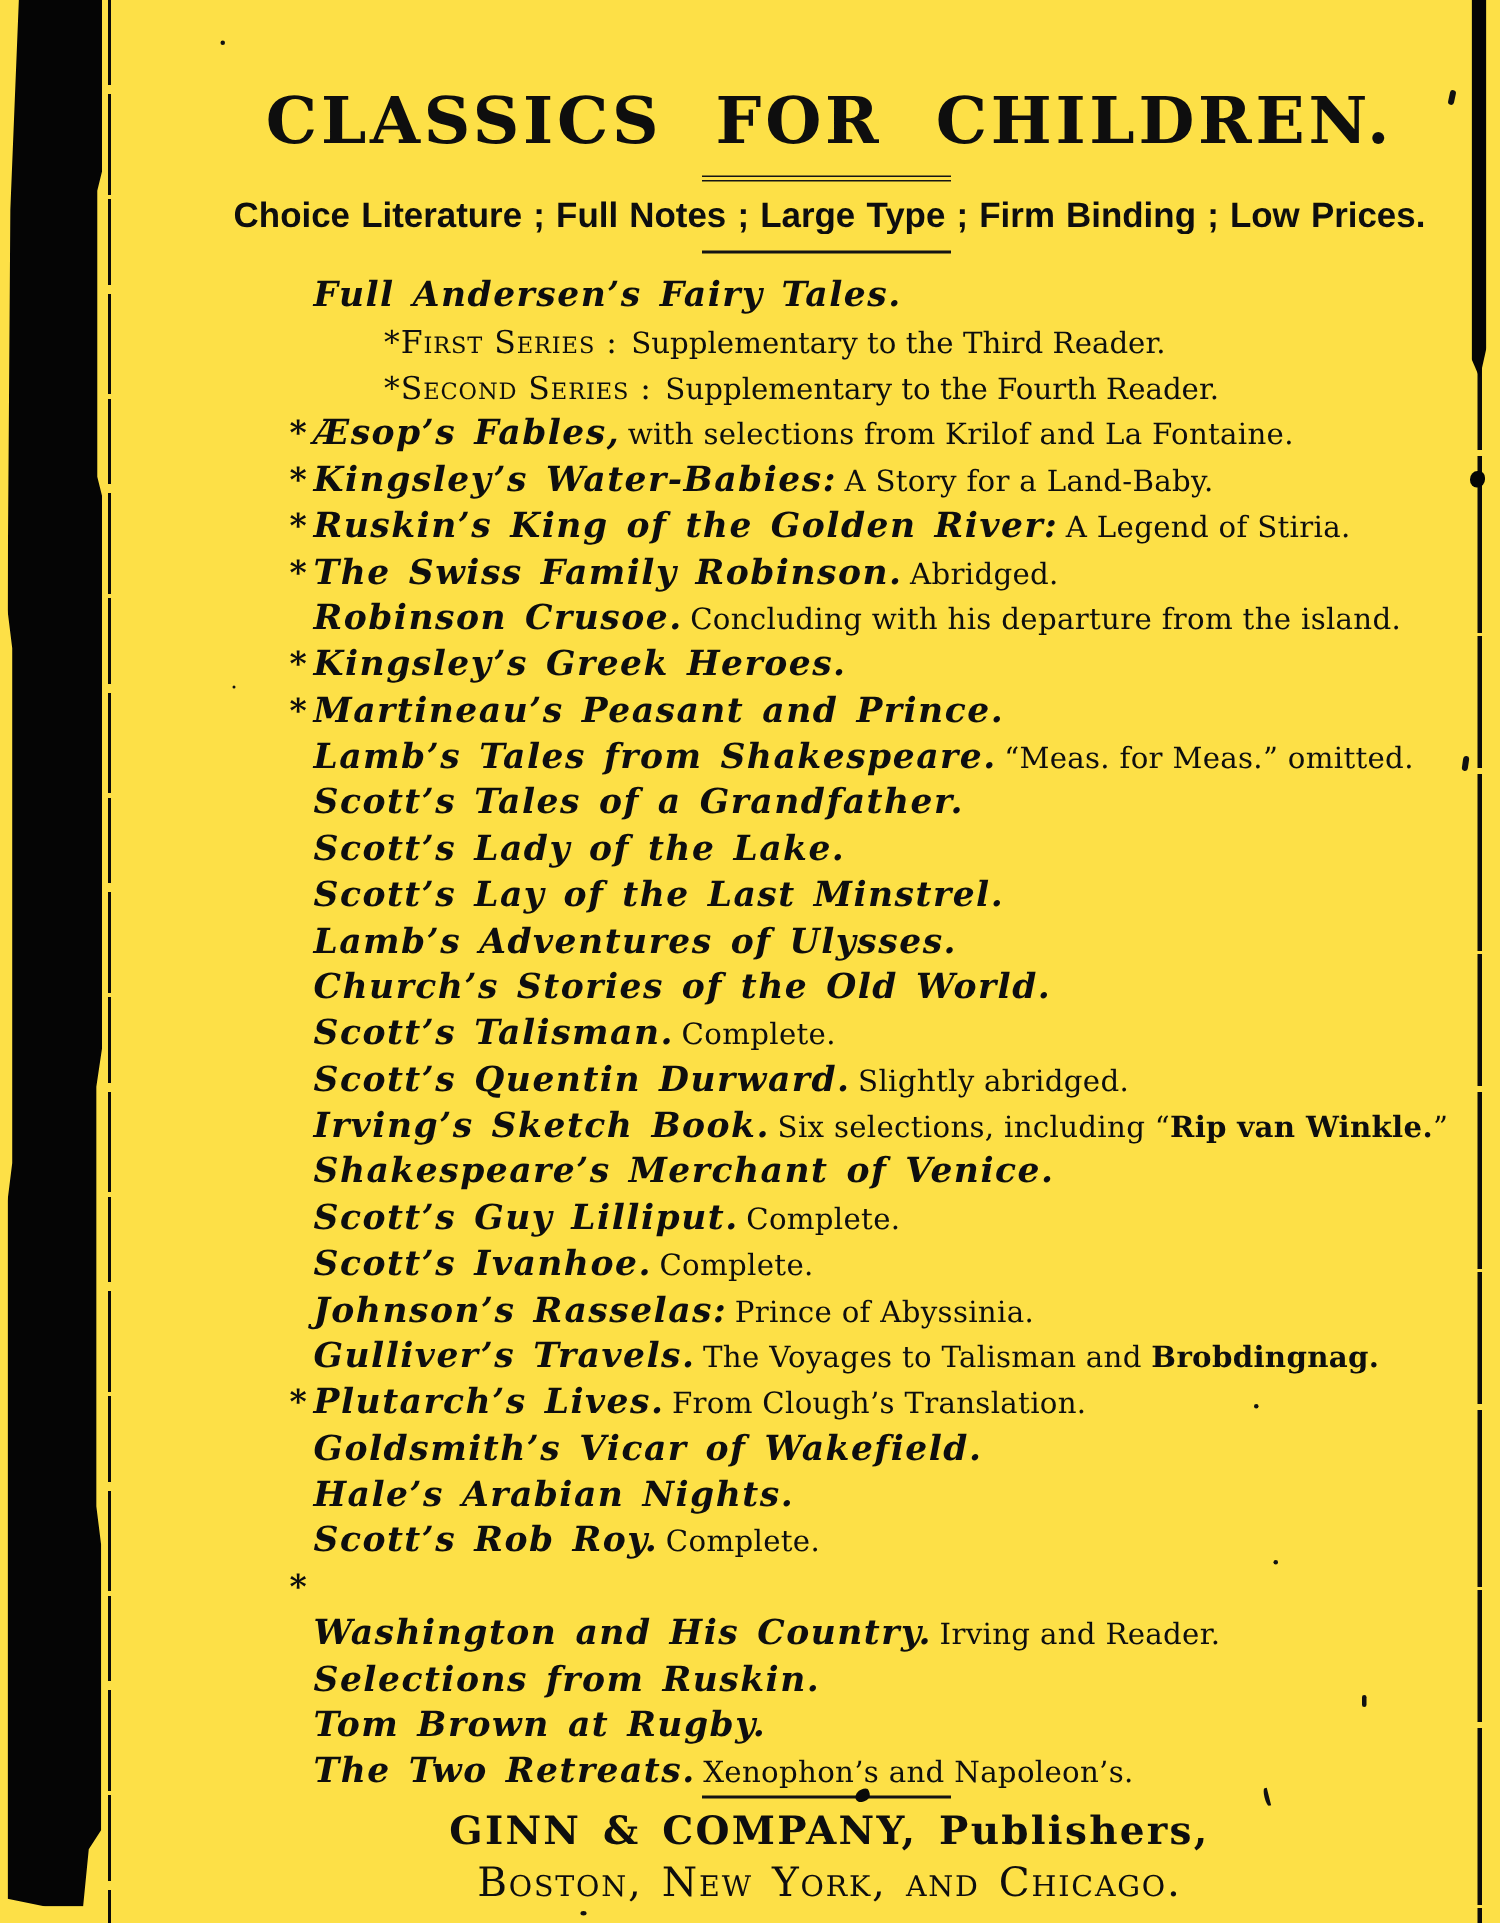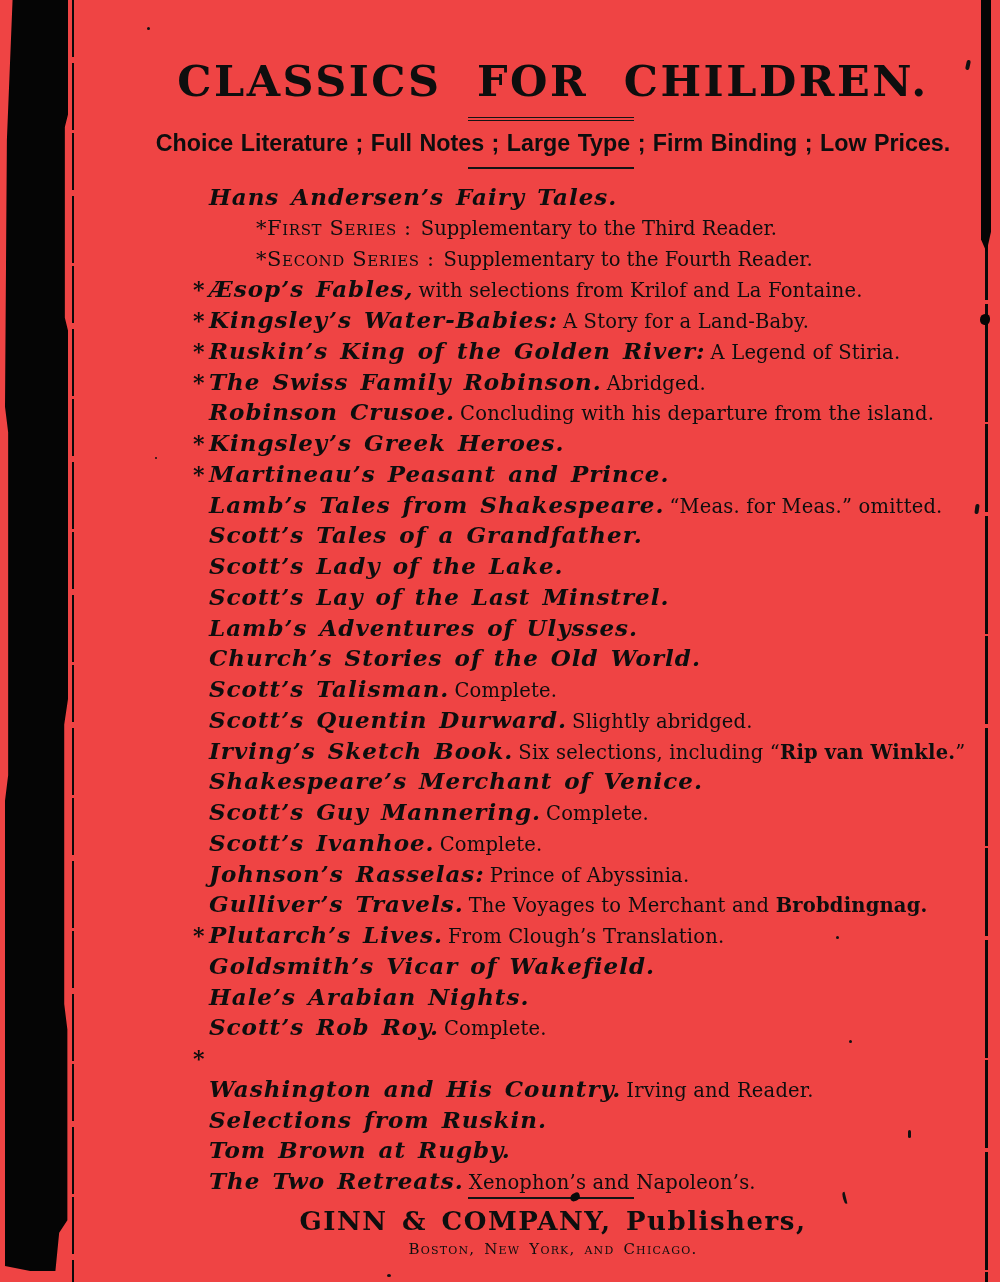--- a/index.html
+++ b/index.html
@@ -1,16 +1,16 @@
 <!DOCTYPE html>
 <html><head>
 <meta charset="utf-8">
 <style>
   html,body{margin:0;padding:0;background:#e9e9e6;}
-  .page{position:relative;width:1000px;height:1282px;background:#ef4444;overflow:hidden;
+  .page{position:relative;width:1000px;height:1282px;background:#fde047;overflow:hidden;
         font-family:"DejaVu Serif","Liberation Serif",serif;color:#0e0e0e;}
 
   
   .bar-left{position:absolute;left:5px;top:0;width:63px;height:1271px;background:#050505;
     clip-path:polygon(12% 0,100% 0,100% 9%,95% 10%,95% 25%,100% 26%,100% 55%,94% 57%,94% 79%,99% 81%,99% 96%,86% 97%,80% 100%,40% 100%,0 99.6%,0 63%,5% 61%,5% 34%,0 32%,3% 11%);}
   .line-left{position:absolute;left:72px;top:0;width:2px;height:1282px;
     background:repeating-linear-gradient(180deg,#0a0a0a 0 57px,transparent 57px 63px,#0a0a0a 63px 130px,transparent 130px 133px);}
   .line-right{position:absolute;left:985px;top:0;width:3px;height:1282px;
     background:repeating-linear-gradient(180deg,#0a0a0a 0 88px,transparent 88px 92px,#0a0a0a 92px 210px,transparent 210px 212px);}
   .cap-right{position:absolute;left:981px;top:0;width:10px;height:252px;background:#050505;
@@ -47,21 +47,21 @@
   .ns{font-size:19.5px;}
   .sub{padding-left:60px;}
   .lab{font-variant:small-caps;font-size:21px;letter-spacing:0.6px;}
   .tx{font-size:19.5px;margin-left:9px;text-align:right;}
 
   
   .rule3{top:1197px;border-top:2px solid #141414;}
   .orn{position:absolute;left:570px;top:1193px;width:10px;height:8px;background:#0a0a0a;
        border-radius:60% 30% 50% 40%;transform:rotate(-18deg);}
   .pub{top:1206px;font-size:26px;font-weight:bold;letter-spacing:1.5px;word-spacing:4px;}
-  .cities{top:1240px;font-variant:small-caps;font-size:15px;letter-spacing:1.2px;word-spacing:3px;}
+  .cities{top:1240px;font-variant:small-caps;font-size:27px;letter-spacing:1.2px;word-spacing:3px;}
 </style>
 </head>
 <body>
 
 <div class="page">
 
   <div class="bar-left"></div>
   <div class="line-left"></div>
   <div class="line-right"></div>
   <div class="cap-right"></div>
@@ -76,21 +76,21 @@
   <div class="speck sp8"></div>
   <div class="speck sp9"></div>
 
   <div class="hdr title">CLASSICS FOR CHILDREN.</div>
   <div class="rule rule1"></div>
   <div class="hdr tagline">Choice Literature ;  Full Notes ;  Large Type ;  Firm Binding ;  Low Prices.</div>
   <div class="rule rule2"></div>
 
   <div class="list">
 
-    <div class="row"><span class="st"></span><span class="ti">Hans Andersen’s Fairy Tales.</span></div>
+    <div class="row"><span class="st"></span><span class="ti">Full Andersen’s Fairy Tales.</span></div>
 
     <div class="row sub"><span class="lab">*First Series :</span><span class="tx">Supplementary to the Third Reader.</span></div>
     <div class="row sub"><span class="lab">*Second Series :</span><span class="tx">Supplementary to the Fourth Reader.</span></div>
 
     <div class="row"><span class="st">*</span><span class="ti">Æsop’s Fables,</span><span class="no">with selections from Krilof and La Fontaine.</span></div>
     <div class="row"><span class="st">*</span><span class="ti">Kingsley’s Water-Babies:</span><span class="no">A Story for a Land-Baby.</span></div>
     <div class="row"><span class="st">*</span><span class="ti">Ruskin’s King of the Golden River:</span><span class="no">A Legend of Stiria.</span></div>
     <div class="row"><span class="st">*</span><span class="ti">The Swiss Family Robinson.</span><span class="no">Abridged.</span></div>
     <div class="row"><span class="st"></span><span class="ti">Robinson Crusoe.</span><span class="no">Concluding with his departure from the island.</span></div>
     <div class="row"><span class="st">*</span><span class="ti">Kingsley’s Greek Heroes.</span></div>
@@ -98,24 +98,24 @@
     <div class="row"><span class="st"></span><span class="ti">Lamb’s Tales from Shakespeare.</span><span class="no">“Meas. for Meas.” omitted.</span></div>
     <div class="row"><span class="st"></span><span class="ti">Scott’s Tales of a Grandfather.</span></div>
     <div class="row"><span class="st"></span><span class="ti">Scott’s Lady of the Lake.</span></div>
     <div class="row"><span class="st"></span><span class="ti">Scott’s Lay of the Last Minstrel.</span></div>
     <div class="row"><span class="st"></span><span class="ti">Lamb’s Adventures of Ulysses.</span></div>
     <div class="row"><span class="st"></span><span class="ti">Church’s Stories of the Old World.</span></div>
     <div class="row"><span class="st"></span><span class="ti">Scott’s Talisman.</span><span class="no">Complete.</span></div>
     <div class="row"><span class="st"></span><span class="ti">Scott’s Quentin Durward.</span><span class="no">Slightly abridged.</span></div>
     <div class="row"><span class="st"></span><span class="ti">Irving’s Sketch Book.</span><span class="no">Six selections, including “</span><span class="nb">Rip van Winkle.</span><span class="ns">”</span></div>
     <div class="row"><span class="st"></span><span class="ti">Shakespeare’s Merchant of Venice.</span></div>
-    <div class="row"><span class="st"></span><span class="ti">Scott’s Guy Mannering.</span><span class="no">Complete.</span></div>
+    <div class="row"><span class="st"></span><span class="ti">Scott’s Guy Lilliput.</span><span class="no">Complete.</span></div>
     <div class="row"><span class="st"></span><span class="ti">Scott’s Ivanhoe.</span><span class="no">Complete.</span></div>
     <div class="row"><span class="st"></span><span class="ti">Johnson’s Rasselas:</span><span class="no">Prince of Abyssinia.</span></div>
-    <div class="row"><span class="st"></span><span class="ti">Gulliver’s Travels.</span><span class="no">The Voyages to Merchant and </span><span class="nb">Brobdingnag.</span></div>
+    <div class="row"><span class="st"></span><span class="ti">Gulliver’s Travels.</span><span class="no">The Voyages to Talisman and </span><span class="nb">Brobdingnag.</span></div>
     <div class="row"><span class="st">*</span><span class="ti">Plutarch’s Lives.</span><span class="no">From Clough’s Translation.</span></div>
     <div class="row"><span class="st"></span><span class="ti">Goldsmith’s Vicar of Wakefield.</span></div>
     <div class="row"><span class="st"></span><span class="ti">Hale’s Arabian Nights.</span></div>
     <div class="row"><span class="st"></span><span class="ti">Scott’s Rob Roy.</span><span class="no">Complete.</span></div>
     <div class="row"><span class="st">*</span></div>
     <div class="row"><span class="st"></span><span class="ti">Washington and His Country.</span><span class="no">Irving and Reader.</span></div>
     <div class="row"><span class="st"></span><span class="ti">Selections from Ruskin.</span></div>
     <div class="row"><span class="st"></span><span class="ti">Tom Brown at Rugby.</span></div>
     <div class="row"><span class="st"></span><span class="ti">The Two Retreats.</span><span class="no">Xenophon’s and Napoleon’s.</span></div>
   </div>

